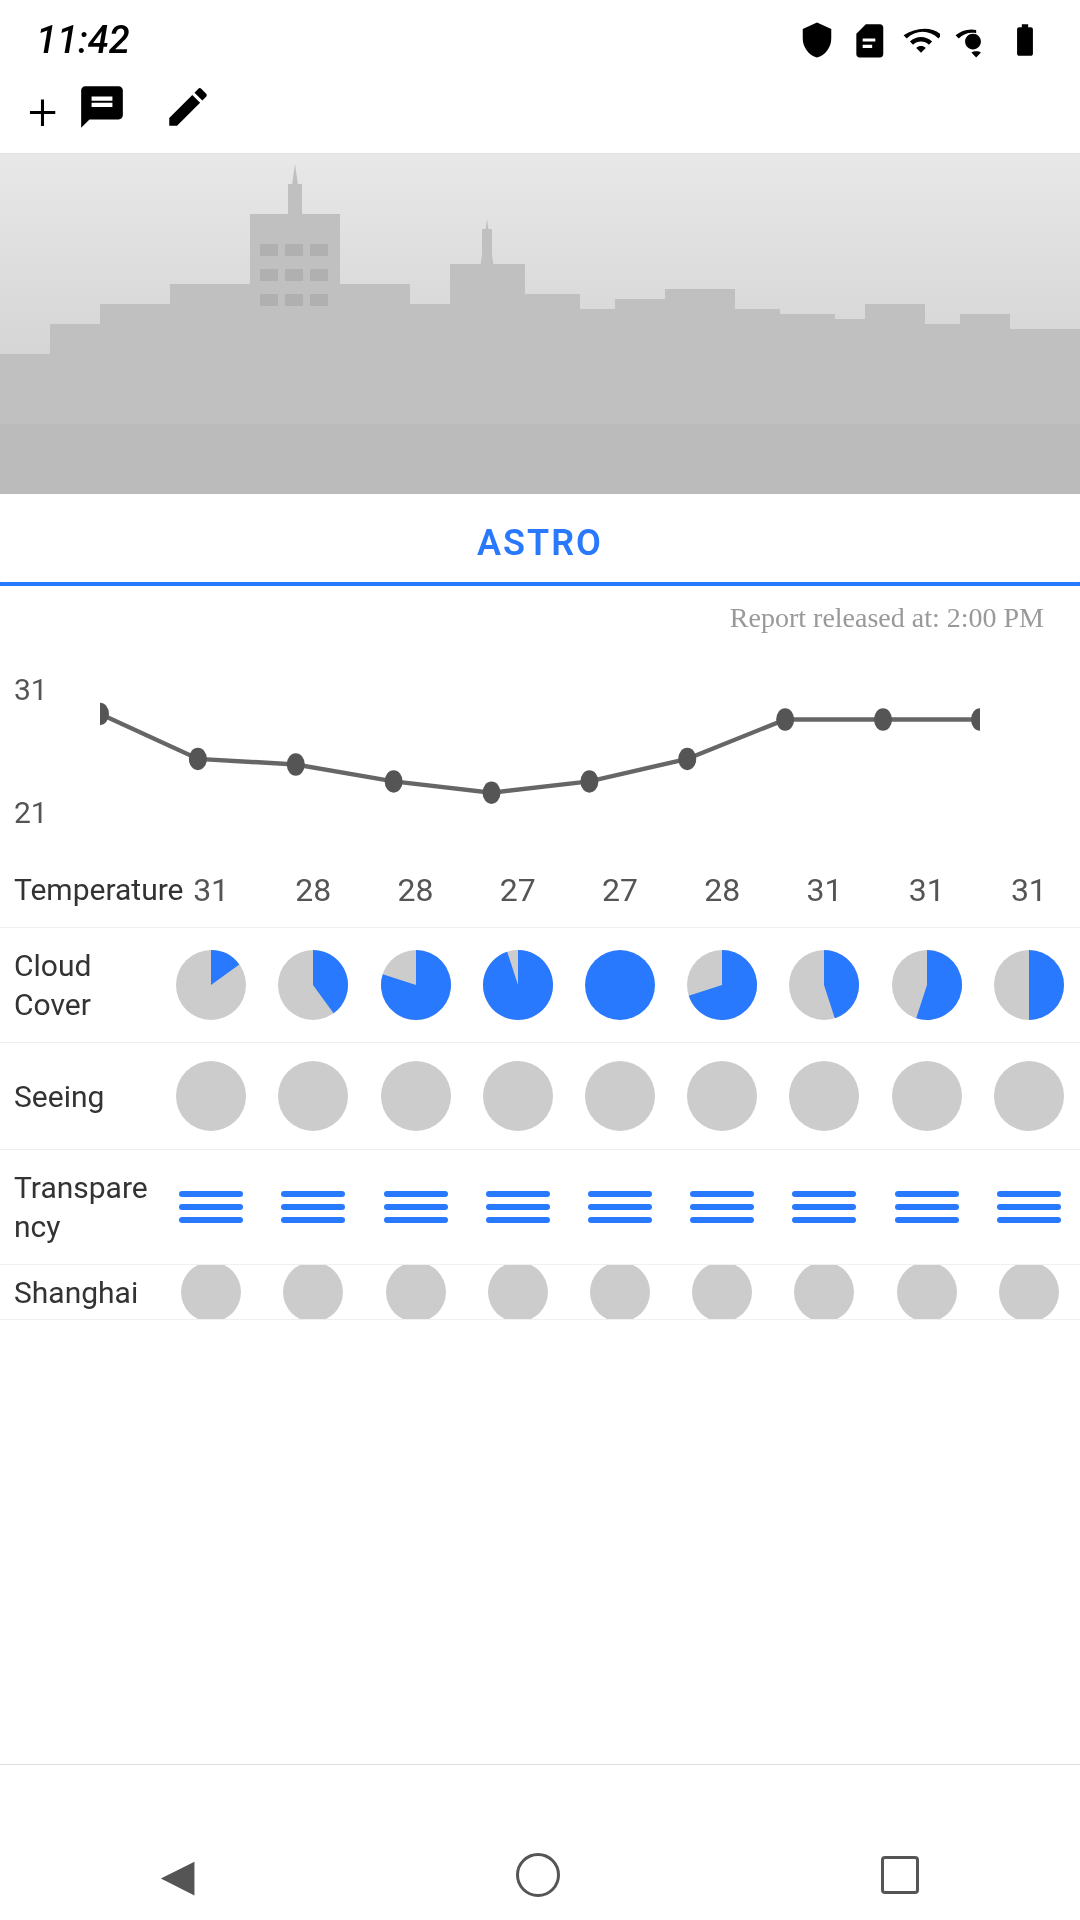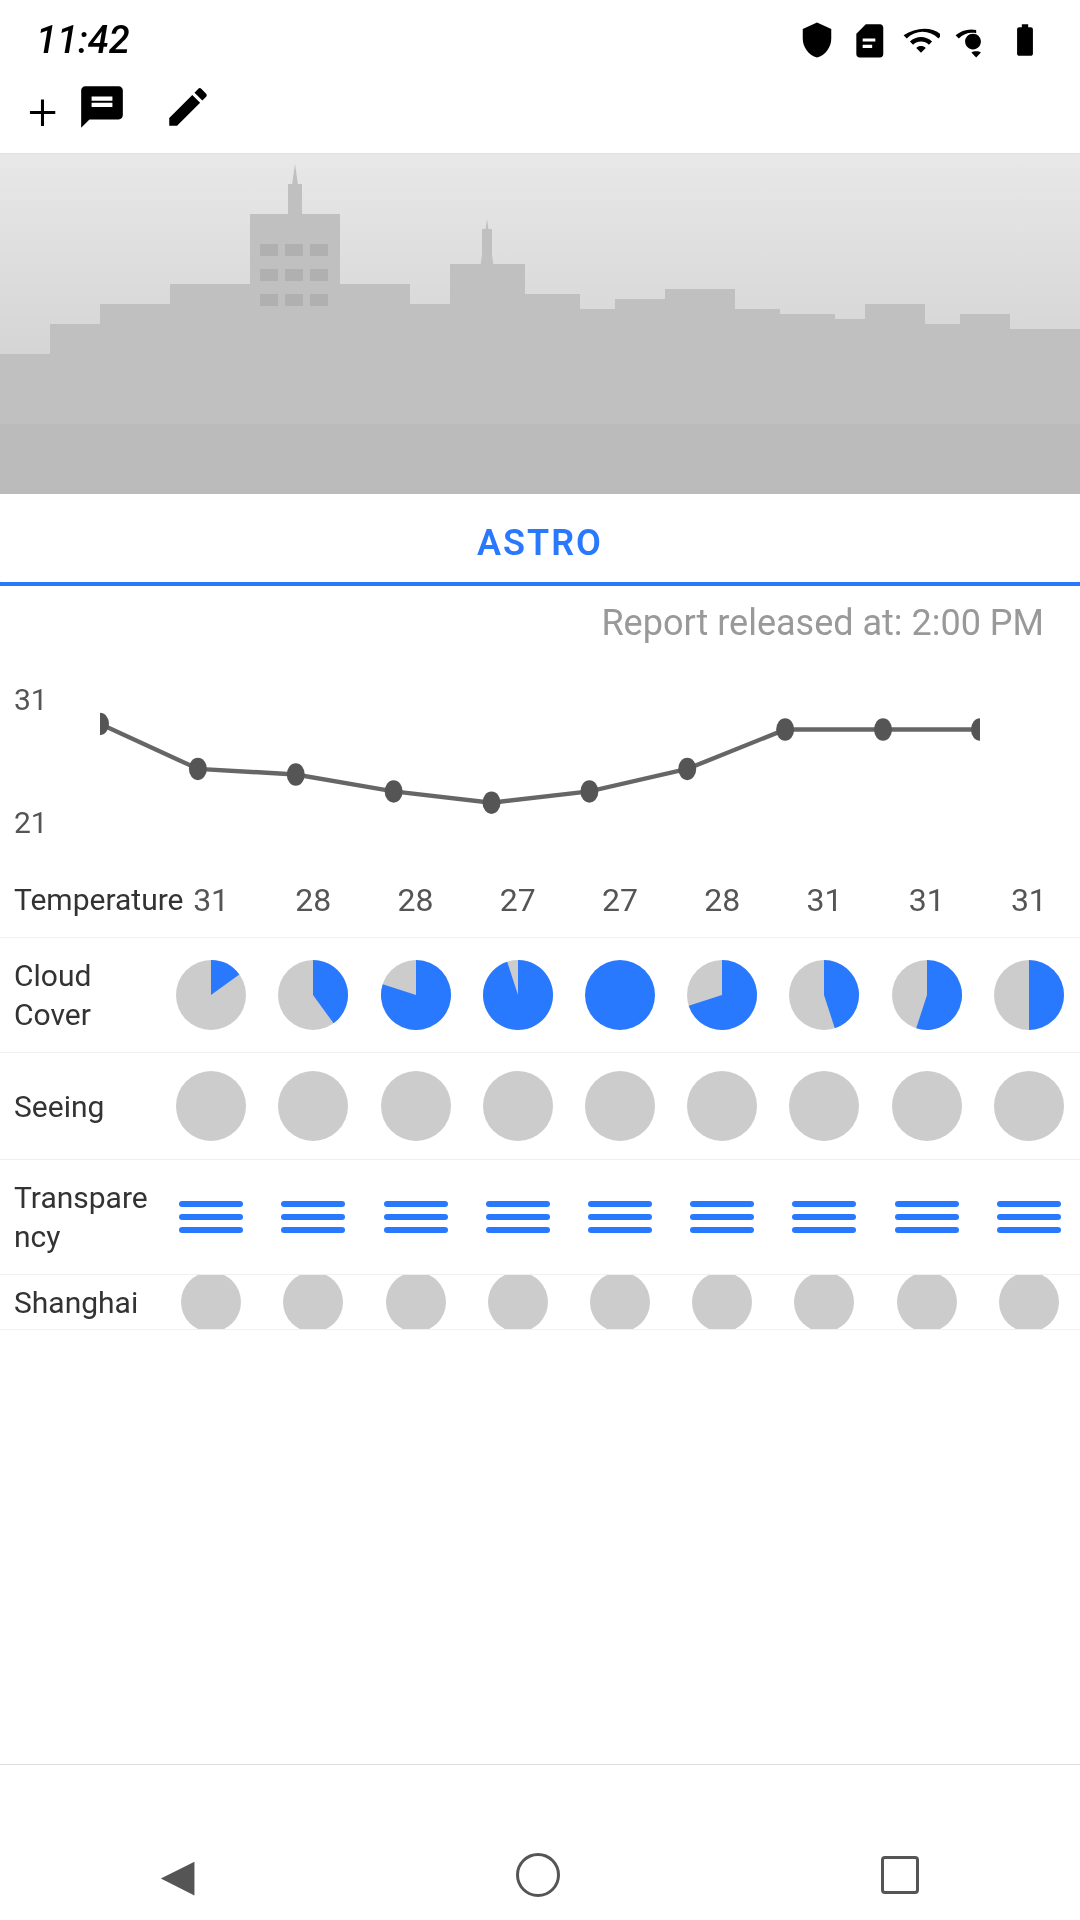--- a/index.html
+++ b/index.html
@@ -112,23 +112,24 @@
       left: 0;
       right: 0;
       height: 4px;
       background: #2979FF;
     }
 
     
     .report-line {
       text-align: right;
       padding: 16px 36px 8px;
-      font-size: 36px;
+      font-size: 28px;
       color: #999;
       background: #fff;
+      font-family: Liberation Serif, serif;
     }
 
     
     .chart-area {
       background: #fff;
       padding: 10px 0 0 0;
       position: relative;
     }
     .chart-line-svg {
       width: 100%;

